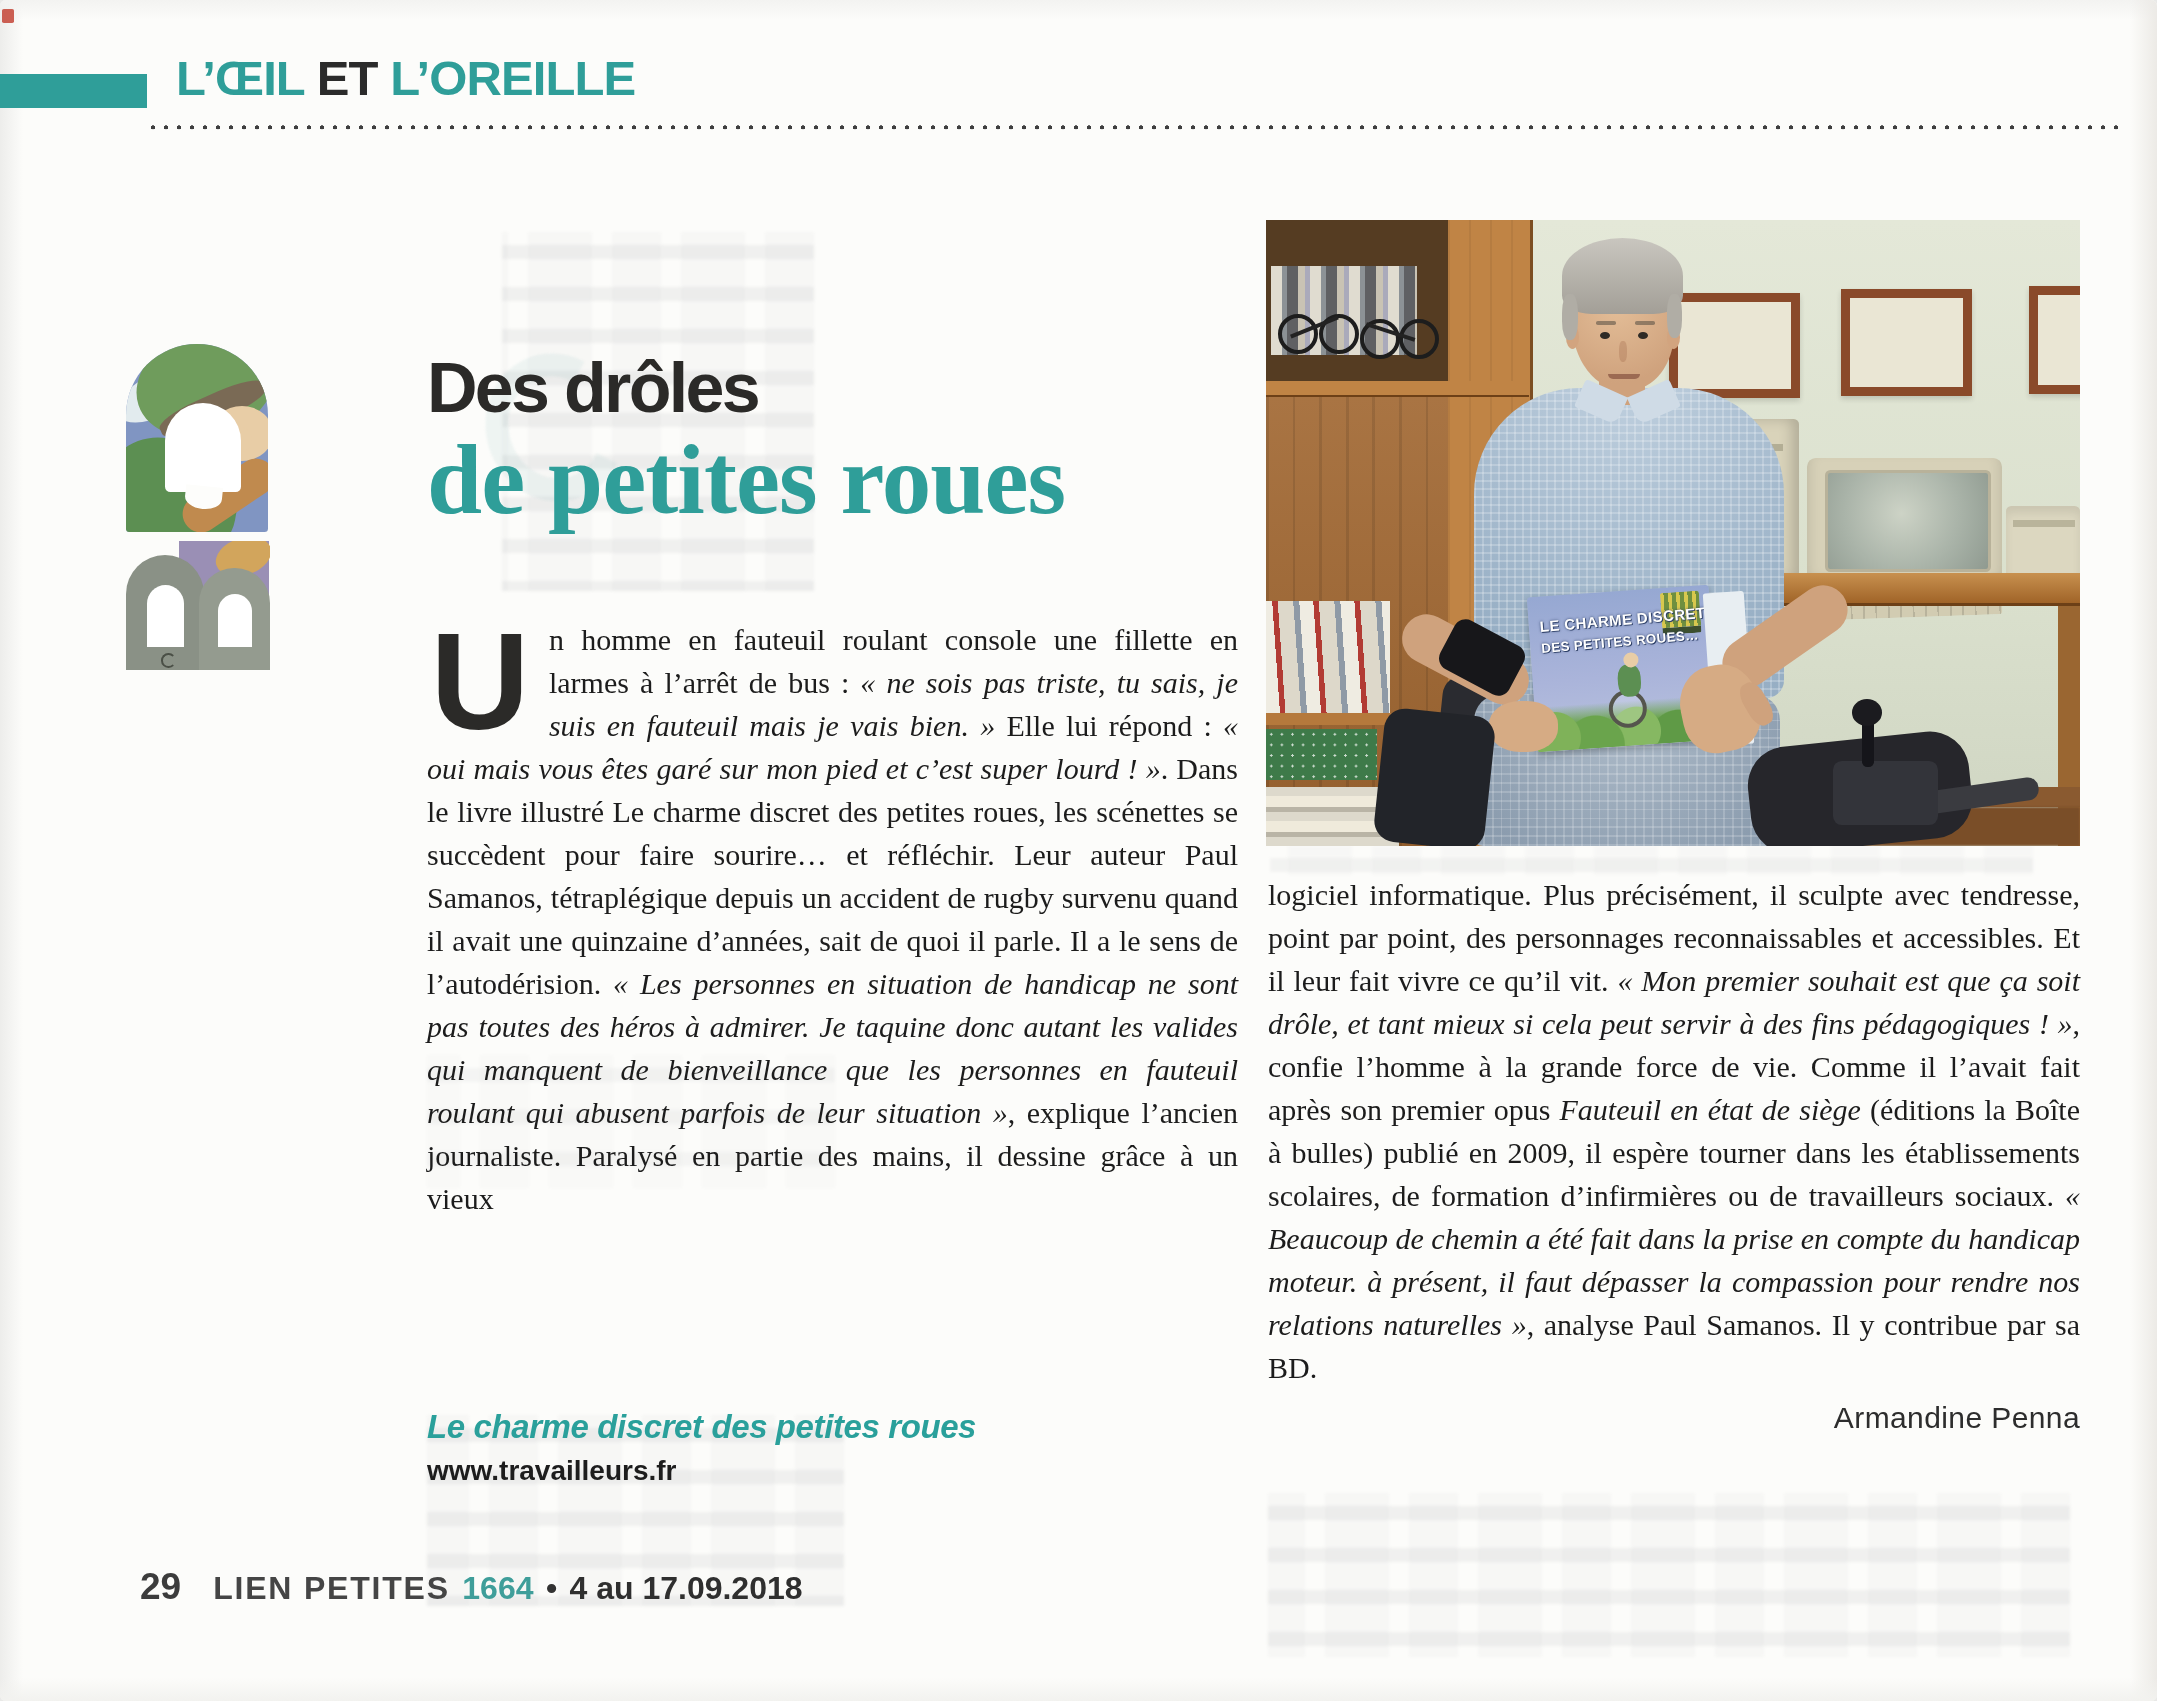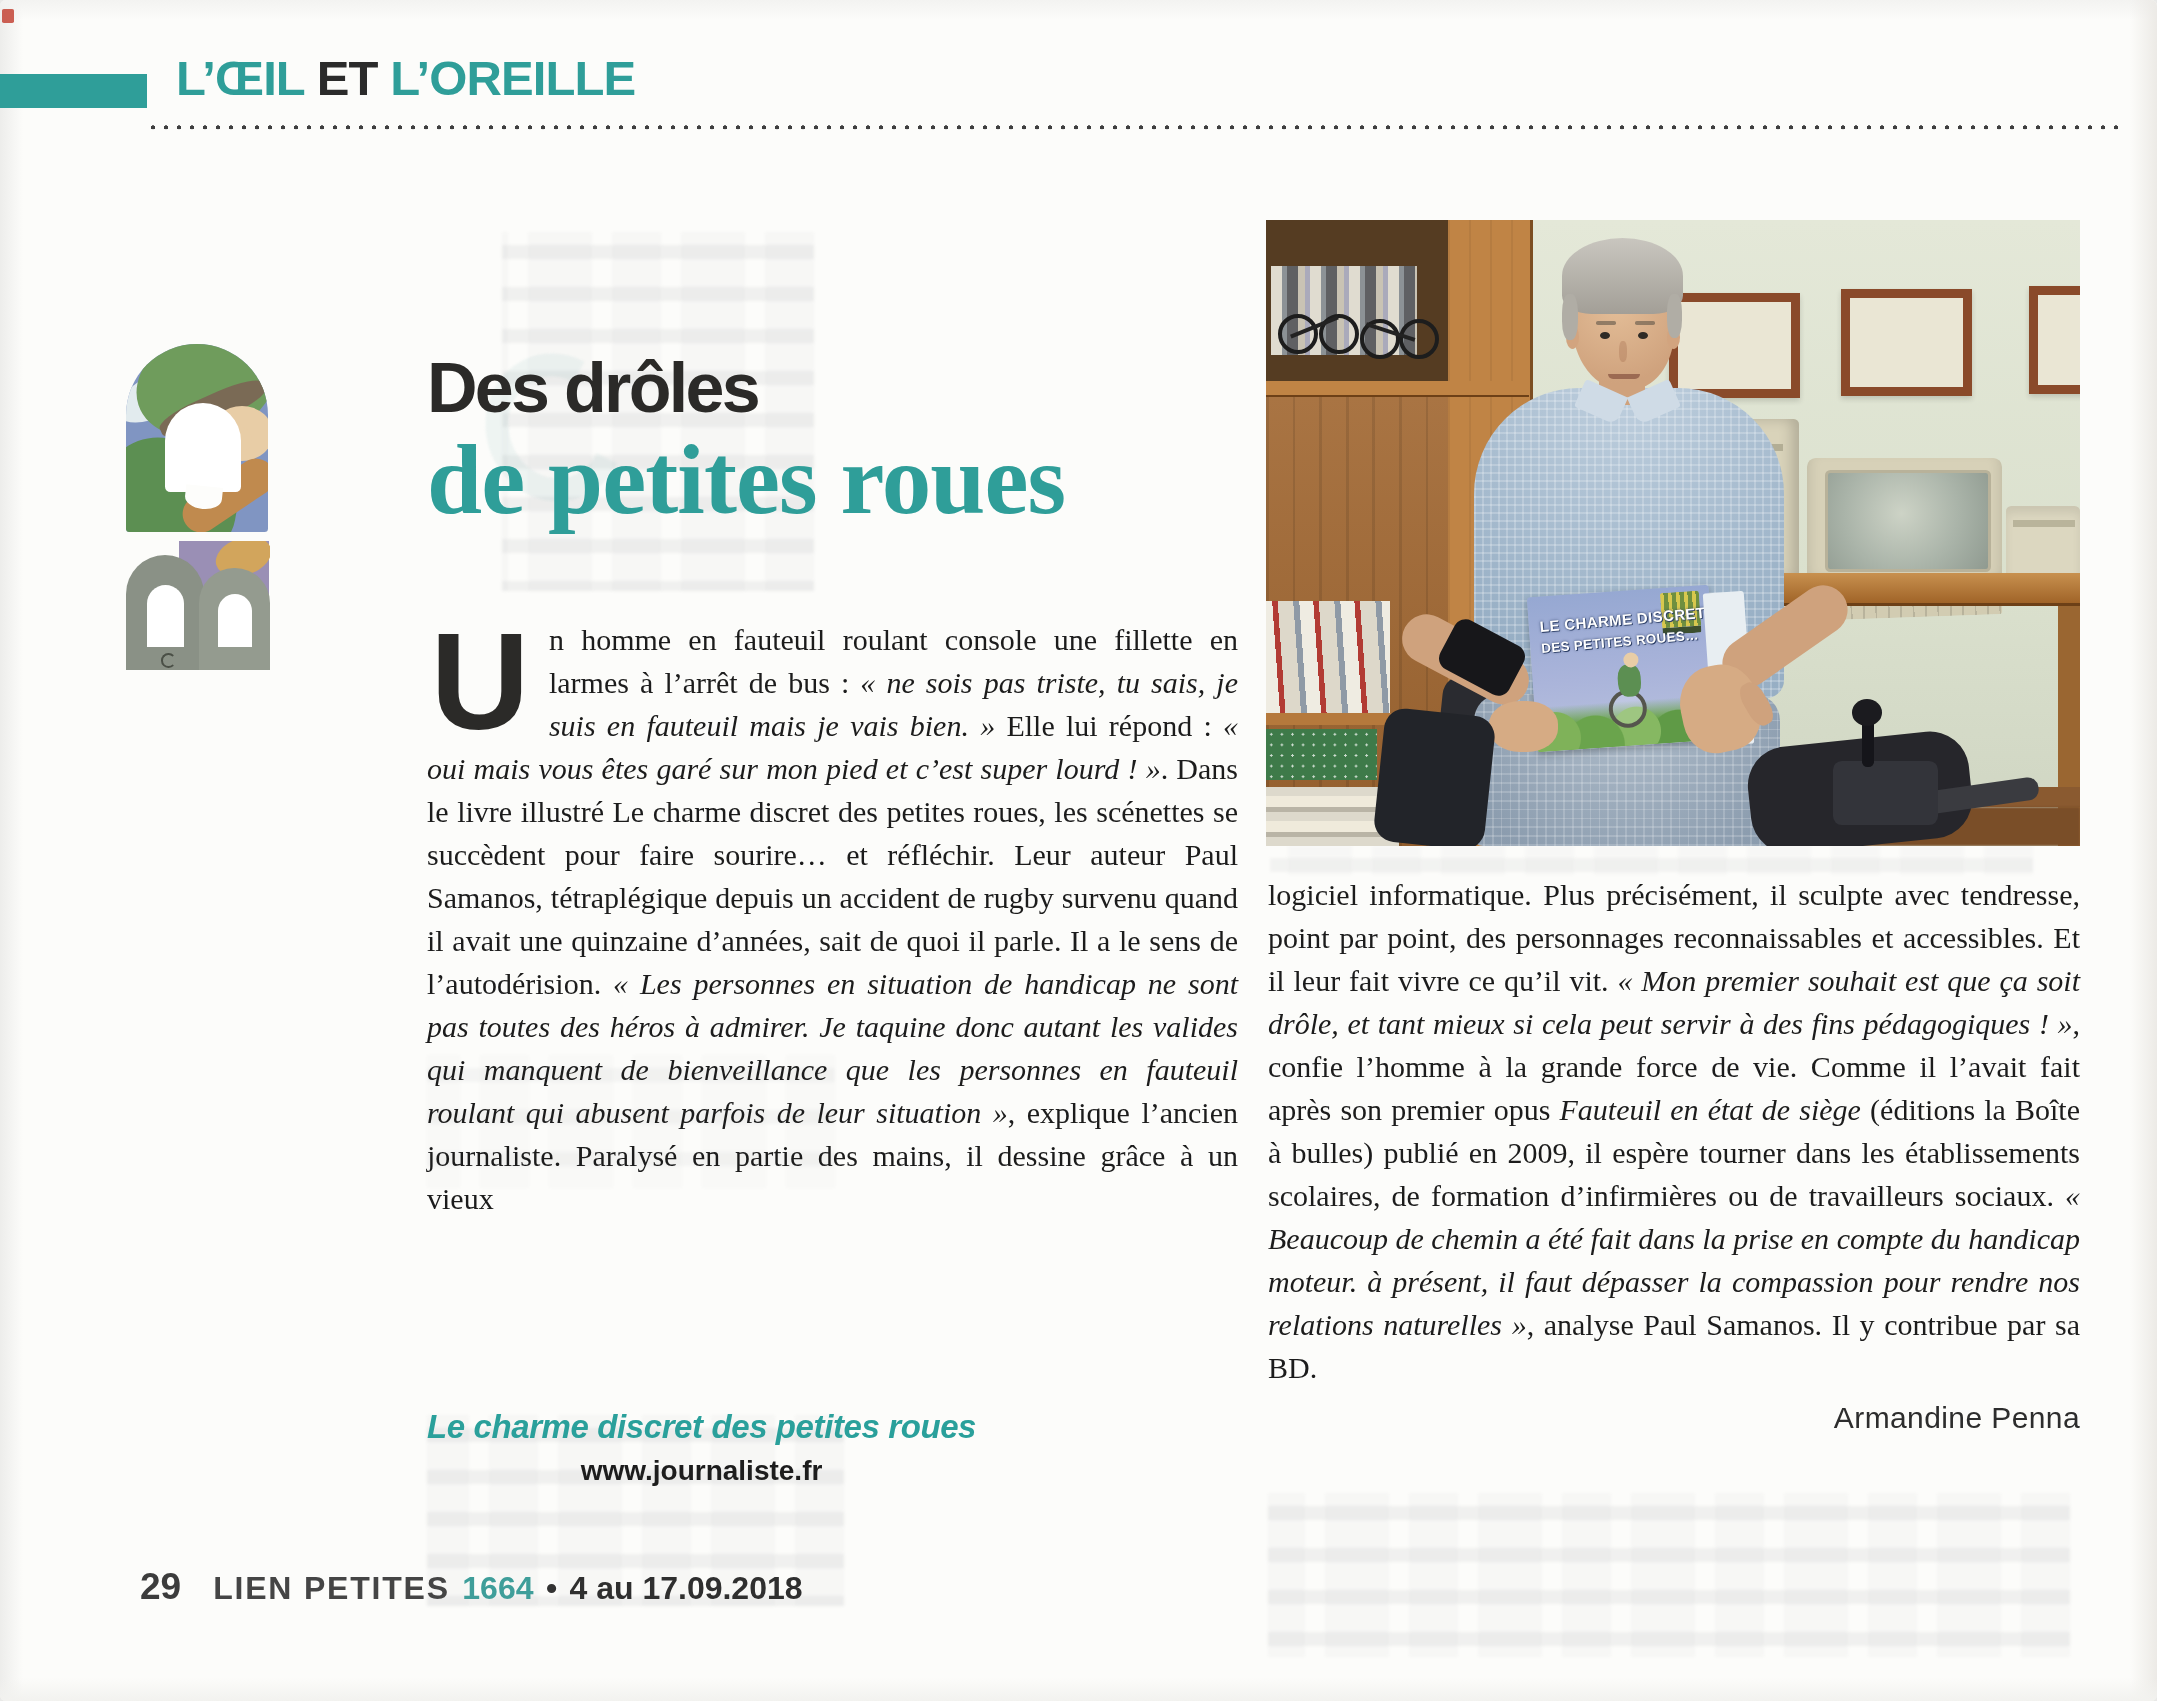--- a/index.html
+++ b/index.html
@@ -66,21 +66,21 @@
 
   
   .col{position:absolute;font-family:"Liberation Serif",serif;font-size:30px;line-height:43px;color:#1c1c1c;text-align:justify;z-index:2;}
   .col .it{font-style:italic;}
   .col-left{left:427px;top:618px;width:811px;}
   .col-right{left:1268px;top:873px;width:812px;}
   .dropcap{float:left;font-family:"Liberation Sans",sans-serif;font-weight:800;font-size:137px;line-height:110px;padding:8.9px 19.5px 0 3.5px;color:#2b2a28;}
   .byline{font-family:"Liberation Sans",sans-serif;font-size:30px;color:#2d2d2d;text-align:right;margin-top:7px;letter-spacing:0.4px;}
 
   
-  .book-info{position:absolute;left:427px;top:1408px;z-index:2;text-align:center;}
+  .book-info{position:absolute;left:427px;top:1408px;z-index:2;}
   .bi-title{font-style:italic;font-weight:800;font-size:33px;color:#2aa09b;letter-spacing:-0.4px;}
   .bi-details{font-size:27.5px;color:#4f4f4f;margin-top:14px;}
   .bi-url{font-size:28px;font-weight:700;color:#1d1d1d;margin-top:8.9px;}
 
   
   .footer{position:absolute;left:140px;top:1566px;display:flex;align-items:baseline;white-space:nowrap;}
   .pageno{font-size:37px;font-weight:800;color:#3c3c3c;margin-right:32px;}
   .mag{font-size:32px;font-weight:700;color:#454545;letter-spacing:1.8px;margin-right:12.4px;}
   .issue{font-size:32px;font-weight:700;color:#3f9e9a;margin-right:12.4px;}
   .fsep{font-size:32px;font-weight:700;color:#333;margin-right:12.4px;}
@@ -337,21 +337,21 @@
     <div class="joy-stem"></div>
     <div class="joy-knob"></div>
   </div>
 
   <article class="col col-left">
     <span class="dropcap">U</span><span><span>n homme en fauteuil roulant console une fillette en larmes à l’arrêt de bus : </span><span class="it">« ne sois pas triste, tu sais, je suis en fauteuil mais je vais bien. »</span><span> Elle lui répond : </span><span class="it">« oui mais vous êtes garé sur mon pied et c’est super lourd ! »</span><span>. Dans le livre illustré Le charme discret des petites roues, les scénettes se succèdent pour faire sourire… et réfléchir. Leur auteur Paul Samanos, tétraplégique depuis un accident de rugby survenu quand il avait une quinzaine d’années, sait de quoi il parle. Il a le sens de l’autodérision. </span><span class="it">« Les personnes en situation de handicap ne sont pas toutes des héros à admirer. Je taquine donc autant les valides qui manquent de bienveillance que les personnes en fauteuil roulant qui abusent parfois de leur situation »</span><span>, explique l’ancien journaliste. Paralysé en partie des mains, il dessine grâce à un vieux</span></span>
   </article>
 
   <div class="book-info">
     <div class="bi-title">Le charme discret des petites roues</div>
-    <div class="bi-url">www.journaliste.fr</div>
+    <div class="bi-url">www.travailleurs.fr</div>
   </div>
 
   <article class="col col-right">
     <span><span>logiciel informatique. Plus précisément, il sculpte avec tendresse, point par point, des personnages reconnaissables et accessibles. Et il leur fait vivre ce qu’il vit. </span><span class="it">« Mon premier souhait est que ça soit drôle, et tant mieux si cela peut servir à des fins pédagogiques ! »</span><span>, confie l’homme à la grande force de vie. Comme il l’avait fait après son premier opus </span><span class="it">Fauteuil en état de siège</span><span> (éditions la Boîte à bulles) publié en 2009, il espère tourner dans les établissements scolaires, de formation d’infirmières ou de travailleurs sociaux. </span><span class="it">« Beaucoup de chemin a été fait dans la prise en compte du handicap moteur. à présent, il faut dépasser la compassion pour rendre nos relations naturelles »</span><span>, analyse Paul Samanos. Il y contribue par sa BD.</span></span>
     <div class="byline">Armandine Penna</div>
   </article>
 
   <div class="footer">
     <span class="pageno">29</span>
     <span class="mag">LIEN PETITES</span>

